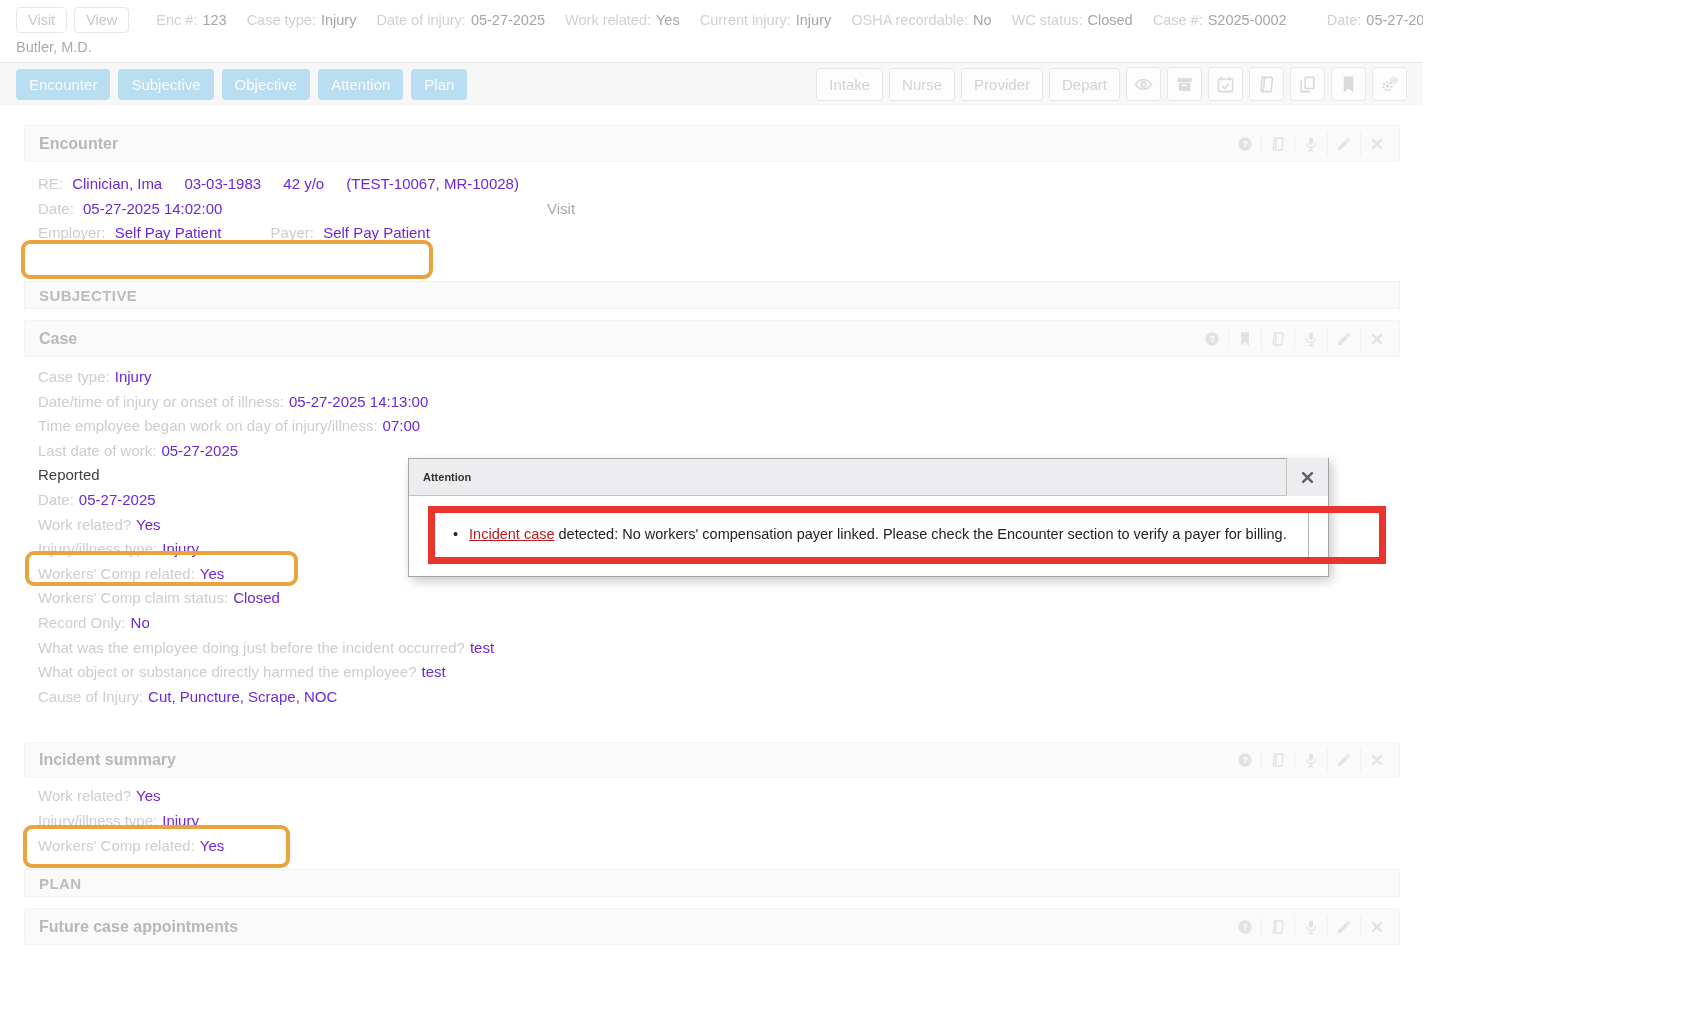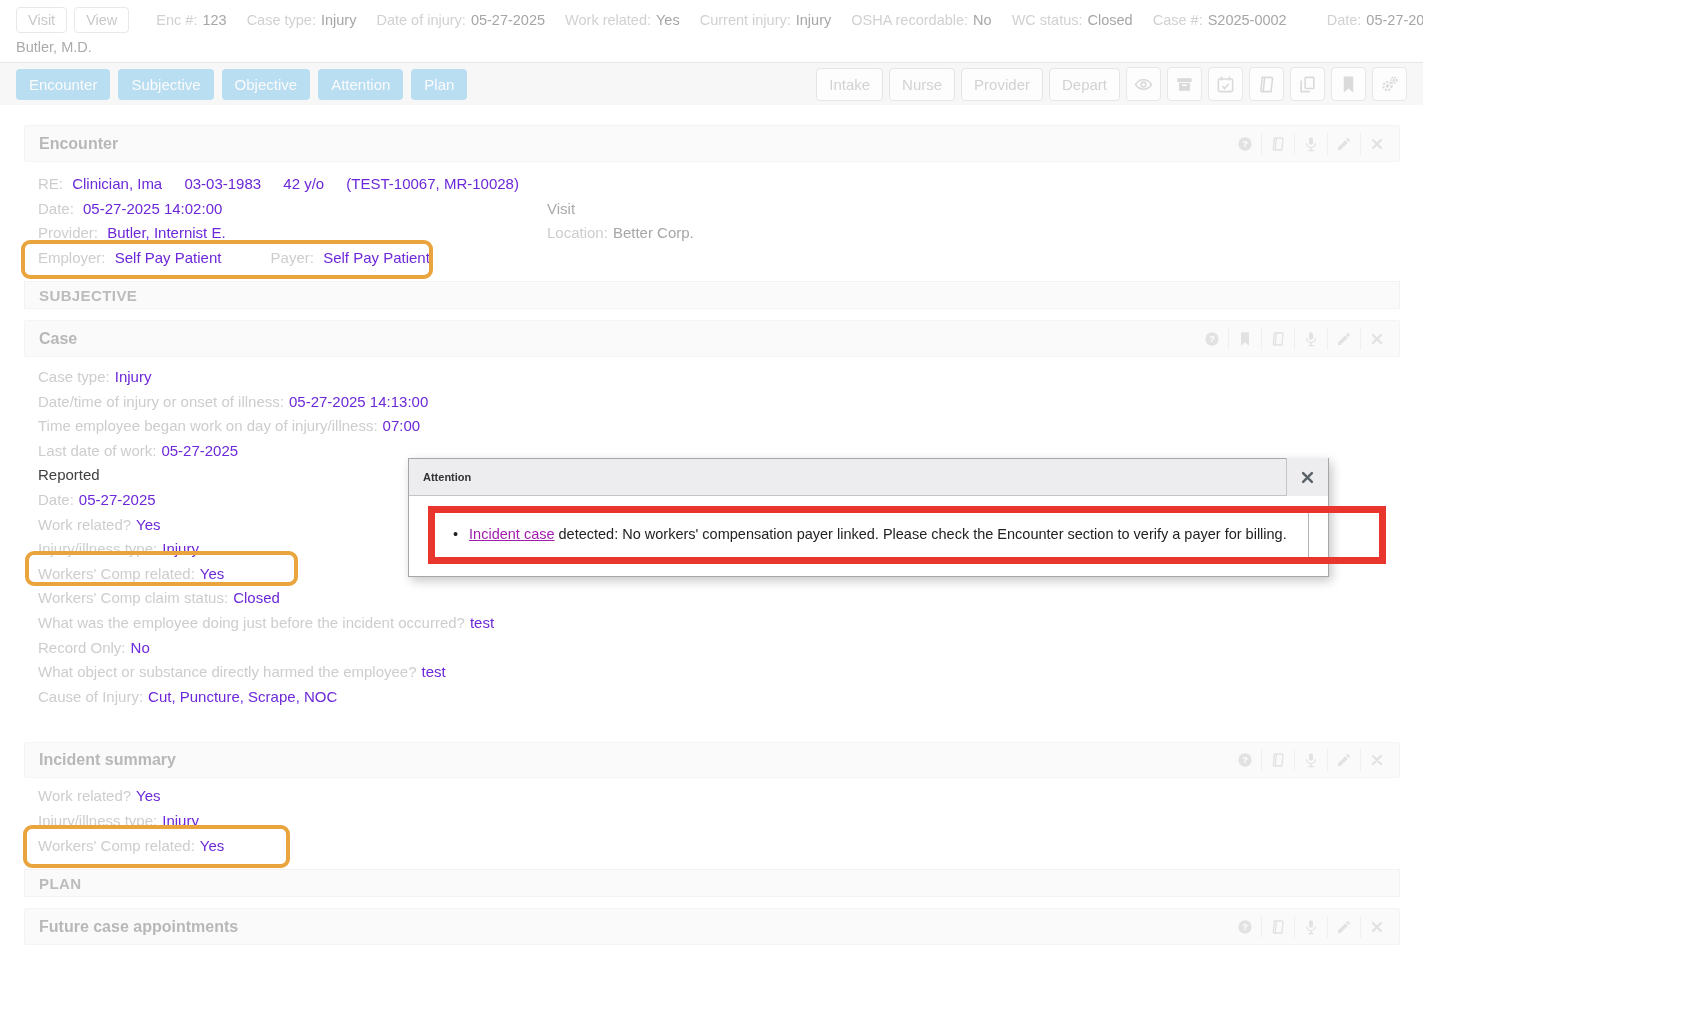--- a/index.html
+++ b/index.html
@@ -53,21 +53,21 @@
 
   
   .modal { position:absolute; left:408px; top:458px; width:921px; background:#fff; border:1px solid #a6a6a6; box-shadow:3px 4px 10px rgba(0,0,0,.22); z-index:10; }
   .modal-head { height:37px; background:#ededf0; border-bottom:1px solid #c4c4c4; display:flex; align-items:center; padding-left:14px; position:relative; }
   .modal-title { font-weight:bold; font-size:11px; color:#333; }
   .modal-close { position:absolute; right:0; top:-1px; width:42px; height:38px; border:none; border-left:1px solid #c4c4c4; background:#ededf0; display:flex; align-items:center; justify-content:center; color:#5b636a; cursor:pointer; }
   .modal-close svg { width:15px; height:15px; }
   .modal-body { padding:14px 19px 17px; }
   .alert-box { border:1px solid #b5b5b5; padding:13px 16px 13px 24px; font-size:14.5px; color:#222; line-height:21px; white-space:nowrap; }
   .bullet { margin-right:11px; color:#222; }
-  .alert-link { color:#a21caf; text-decoration:underline; }
+  .alert-link { color:#b91c1c; text-decoration:underline; }
 </style>
 </head>
 <body>
 
 <div class="page">
 
   <div class="topbar">
     <div class="topbar-row1">
       <button class="btn-ghost">Visit</button>
       <button class="btn-ghost">View</button>
@@ -189,25 +189,20 @@
         <span class="val" style="margin-left:18px;">03-03-1983</span>
         <span class="val" style="margin-left:18px;">42 y/o</span>
         <span class="val" style="margin-left:18px;">(TEST-10067, MR-10028)</span>
       </div>
       <div class="row">
         <span class="lbl">Date:</span>
         <span class="val">05-27-2025 14:02:00</span>
         <span class="rcol"><span class="plainval">Visit</span></span>
       </div>
       <div class="row">
-        <span class="lbl">Provider:</span>
-        <span class="val">Butler, Internist E.</span>
-        <span class="rcol"><span class="lbl">Location:</span><span class="val">Better Corp.</span></span>
-      </div>
-      <div class="row">
         <span class="lbl">Employer:</span>
         <span class="val">Self Pay Patient</span>
         <span class="lbl" style="margin-left:5px;padding-left:40px;">Payer:</span>
         <span class="val">Self Pay Patient</span>
       </div>
     </div>
   </div>
 
   <div class="band" style="top:281px;">SUBJECTIVE</div>
 
@@ -256,22 +251,22 @@
       <div class="row"><span class="lbl">Case type:</span><span class="val">Injury</span></div>
       <div class="row"><span class="lbl">Date/time of injury or onset of illness:</span><span class="val">05-27-2025 14:13:00</span></div>
       <div class="row"><span class="lbl">Time employee began work on day of injury/illness:</span><span class="val">07:00</span></div>
       <div class="row"><span class="lbl">Last date of work:</span><span class="val">05-27-2025</span></div>
       <div class="row row-heading"><span class="lbl">Reported</span></div>
       <div class="row"><span class="lbl">Date:</span><span class="val">05-27-2025</span></div>
       <div class="row"><span class="lbl">Work related?</span><span class="val">Yes</span></div>
       <div class="row"><span class="lbl">Injury/illness type:</span><span class="val">Injury</span></div>
       <div class="row"><span class="lbl">Workers' Comp related:</span><span class="val">Yes</span></div>
       <div class="row"><span class="lbl">Workers' Comp claim status:</span><span class="val">Closed</span></div>
+      <div class="row"><span class="lbl">Record Only:</span><span class="val">No</span></div>
       <div class="row"><span class="lbl">What was the employee doing just before the incident occurred?</span><span class="val">test</span></div>
-      <div class="row"><span class="lbl">Record Only:</span><span class="val">No</span></div>
       <div class="row"><span class="lbl">What object or substance directly harmed the employee?</span><span class="val">test</span></div>
       <div class="row"><span class="lbl">Cause of Injury:</span><span class="val">Cut, Puncture, Scrape, NOC</span></div>
     </div>
   </div>
 
   <div class="section" style="top:742px;">
     <div class="sec-head" style="height:36px;">
       <span class="sec-title">Incident summary</span>
       <div class="sec-icons">
         <span class="sec-icon-cell">

